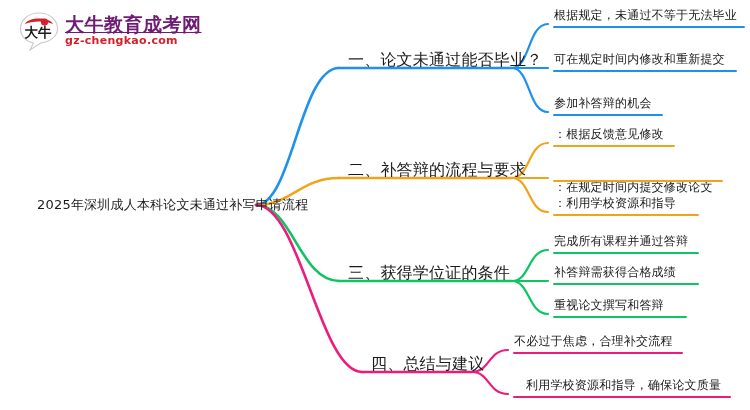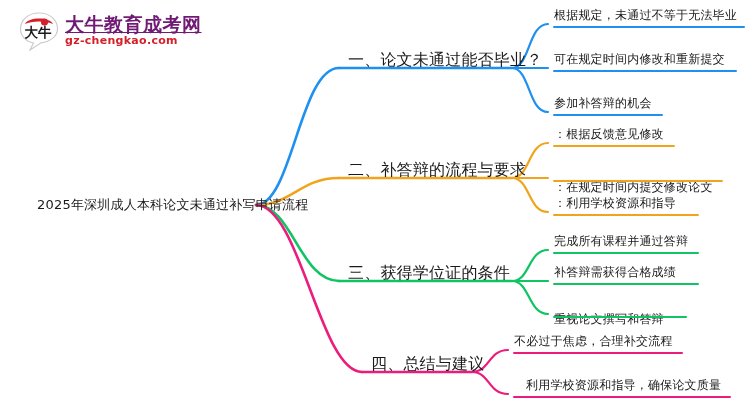--- a/index.html
+++ b/index.html
@@ -122,21 +122,21 @@
   <div class="underline" style="left:553px; top:214px; width:146px; background:#f0a41e;"></div>
 
   <div class="node branch-label" style="left:348px; top:265px;">三、获得学位证的条件</div>
 
   <div class="node leaf-label" style="left:554px; top:234px;">完成所有课程并通过答辩</div>
   <div class="underline" style="left:553px; top:252px; width:146px; background:#10c463;"></div>
 
   <div class="node leaf-label" style="left:554px; top:265px;">补答辩需获得合格成绩</div>
   <div class="underline" style="left:553px; top:283px; width:146px; background:#10c463;"></div>
 
-  <div class="node leaf-label" style="left:554px; top:312px;">重视论文撰写和答辩</div>
+  <div class="node leaf-label" style="left:554px; top:298px;">重视论文撰写和答辩</div>
   <div class="underline" style="left:553px; top:316px; width:134px; background:#10c463;"></div>
 
   <div class="node branch-label" style="left:371px; top:356px;">四、总结与建议</div>
 
   <div class="node leaf-label" style="left:514px; top:334px;">不必过于焦虑，合理补交流程</div>
   <div class="underline" style="left:513px; top:352px; width:170px; background:#ec1c7d;"></div>
 
   <div class="node leaf-label" style="left:514px; top:378px;margin-left:12px;">利用学校资源和指导，确保论文质量</div>
   <div class="underline" style="left:513px; top:396px; width:218px; background:#ec1c7d;"></div>
 

